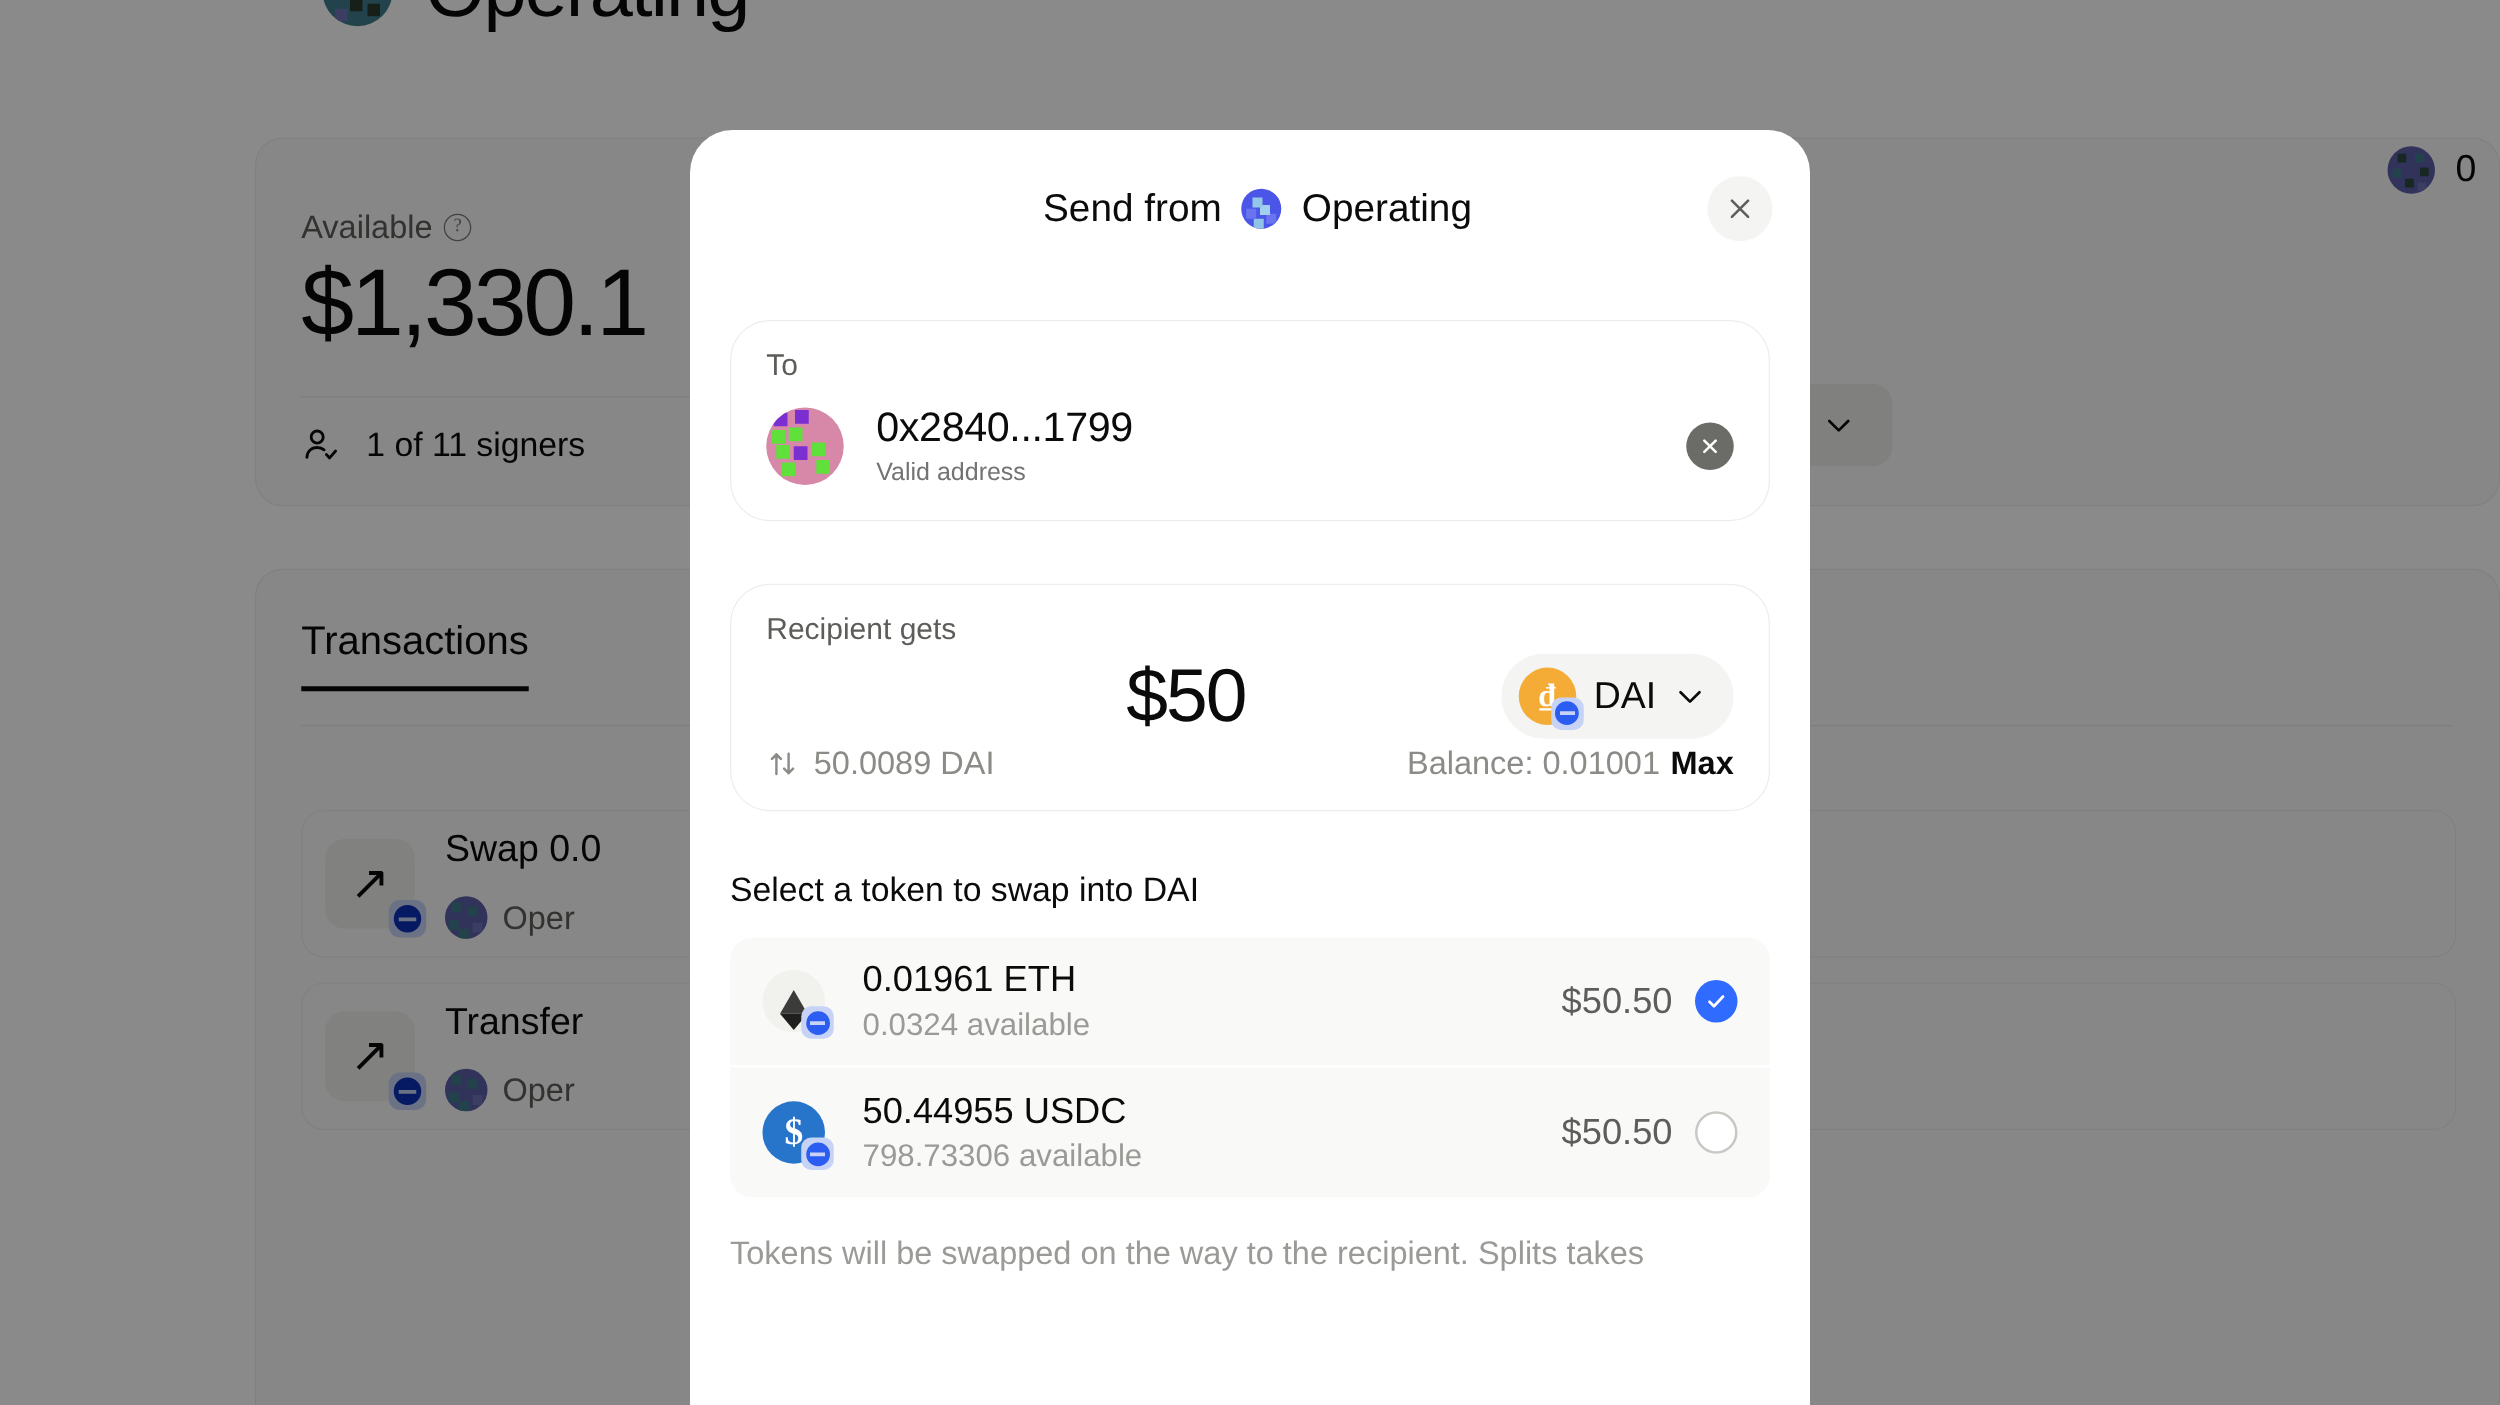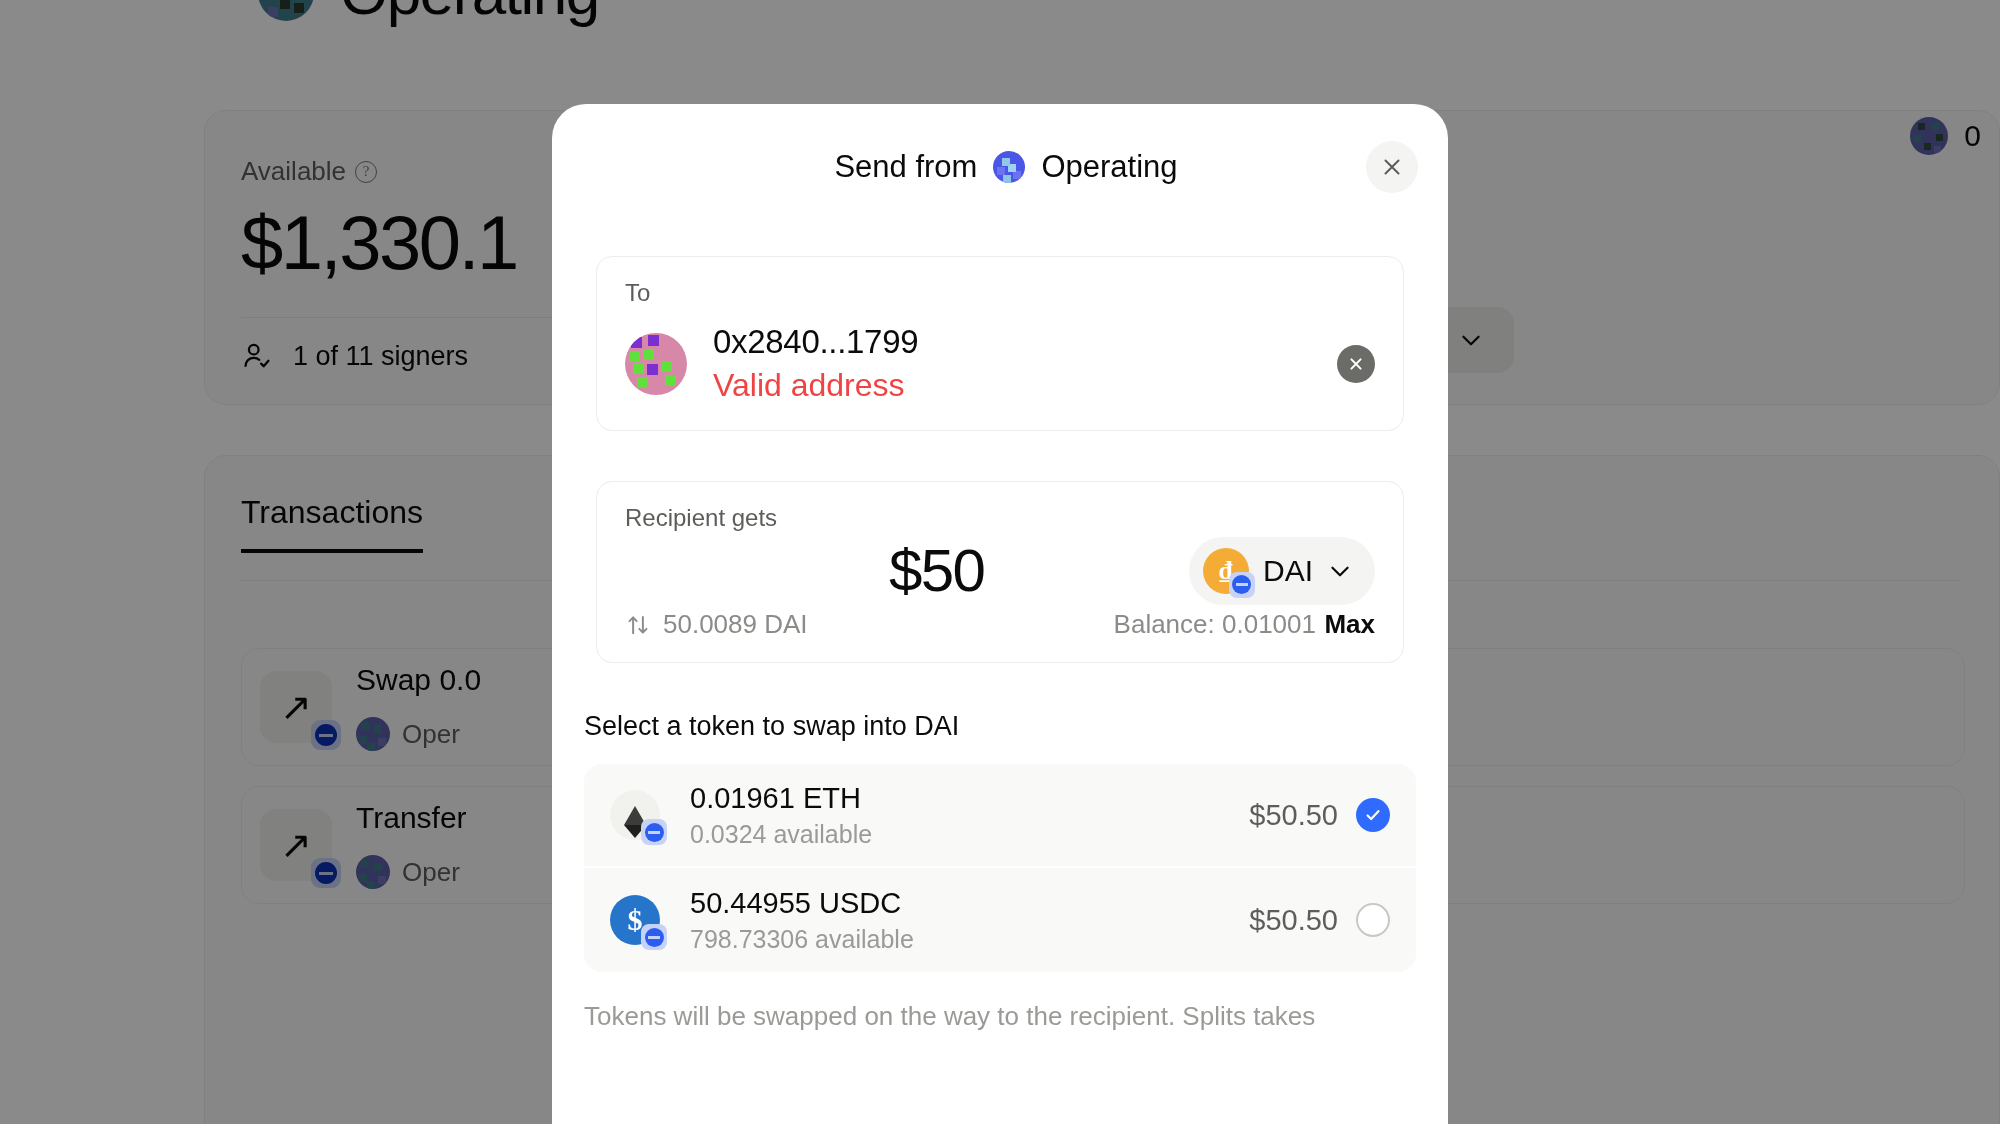--- a/index.html
+++ b/index.html
@@ -71,21 +71,21 @@
     border: 1px solid #ededea;
     border-radius: 22px;
   }
 
   #card-available {
     left: 204px; top: 110px;
     width: 950px; height: 295px;
   }
   .available-label {
     position: absolute;
-    left: 36px; top: 45px;
+    left: 36px; top: 55px;
     font-size: 26px;
     color: #5d5d5a;
     display: flex;
     align-items: center;
     gap: 9px;
   }
   .q-icon {
     width: 22px; height: 22px;
     border: 1.8px solid #7a7a76;
     border-radius: 50%;
@@ -370,24 +370,24 @@
     background: #f4f4f2;
     border: none;
     display: flex;
     align-items: center;
     justify-content: center;
     cursor: pointer;
     padding: 0;
   }
 
   .section-card {
-    margin: 0 44px;
+    margin: 0 32px;
     background: #ffffff;
     border: 1px solid #ededea;
-    border-radius: 16px;
+    border-radius: 32px;
   }
 
   
   #to-card {
     margin-top: 26px;
     padding: 22px 28px 26px 28px;
   }
   .to-label {
     font-size: 24px;
     color: #5d5d5a;
@@ -424,22 +424,22 @@
       22px 42px 0 #d787a8,
       34px 38px 0 #5fe03a;
   }
   .to-info { display: flex; flex-direction: column; gap: 6px; flex: 1; }
   .to-address {
     font-size: 33px;
     color: #0b0b0b;
     letter-spacing: -0.3px;
   }
   .to-valid {
-    font-size: 32px;
-    color: #ef4444;
+    font-size: 20px;
+    color: #737373;
   }
   #clear-recipient-button {
     width: 38px; height: 38px;
     border-radius: 50%;
     background: #6b6b68;
     border: none;
     display: flex;
     align-items: center;
     justify-content: center;
     cursor: pointer;

